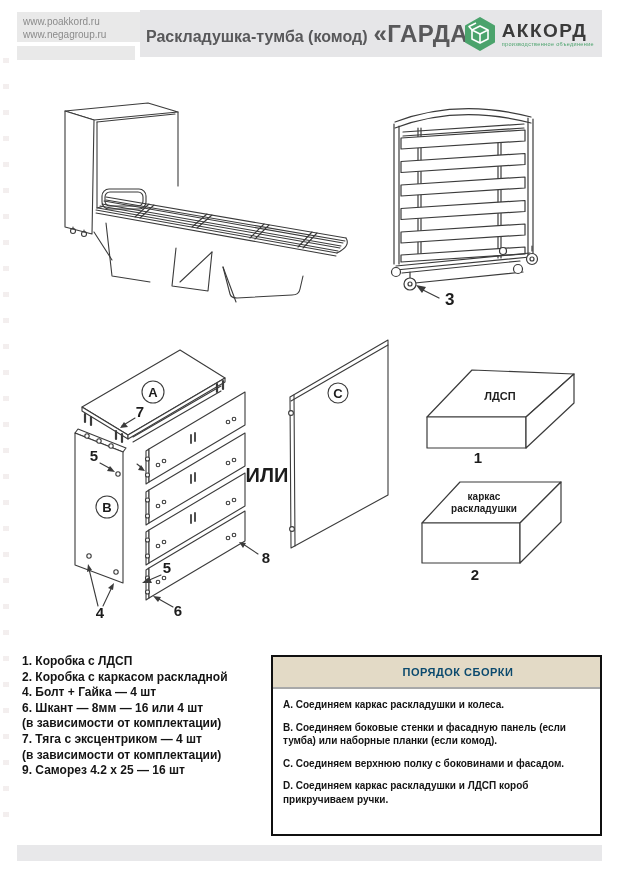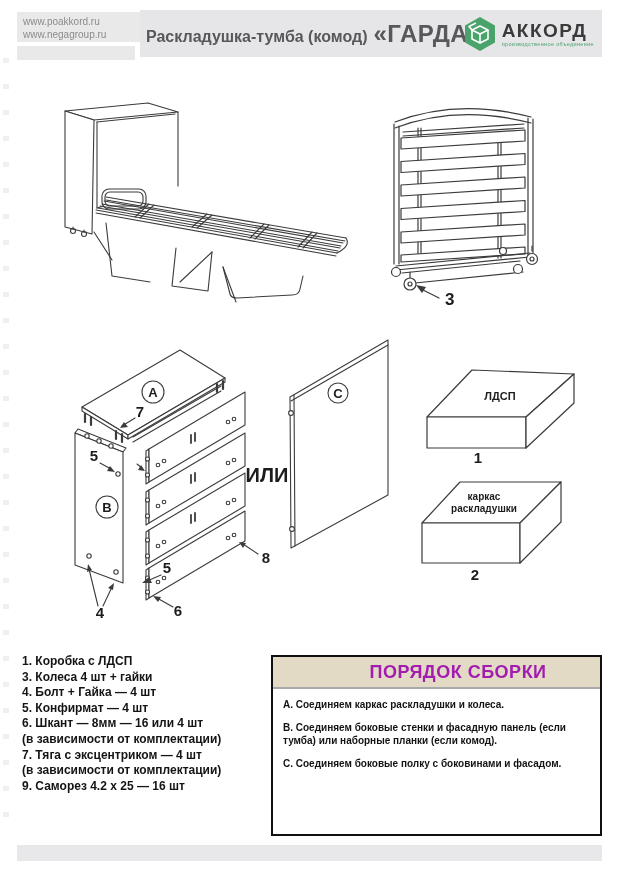--- a/index.html
+++ b/index.html
@@ -29,21 +29,21 @@
   .d-boxes{position:absolute;left:420px;top:360px;}
   
   .parts{position:absolute;left:22px;top:654px;width:252px;font-size:12px;font-weight:bold;
          color:#141414;line-height:15.6px;}
   .parts div{white-space:nowrap;}
   
   .assembly{position:absolute;left:271px;top:655px;width:331px;height:181px;background:#fff;
             border:2.5px solid #101010;box-sizing:border-box;}
   .assembly-header{height:30px;background:#e3dac6;border-bottom:2px solid #a9a9a9;
             display:flex;align-items:center;justify-content:center;
-            font-size:18px;font-weight:bold;letter-spacing:0.5px;color:#a21caf;padding-left:43px;}
+            font-size:11px;font-weight:bold;letter-spacing:0.5px;color:#0c4a6e;padding-left:43px;}
   .assembly-body{padding:9px 10px 0 10px;font-size:10px;font-weight:bold;color:#141414;line-height:13.5px;}
   .assembly-body .step{margin-bottom:9px;}
   .bottom-bar{position:absolute;left:17px;top:845px;width:585px;height:16px;background:#e8e8ea;}
 </style>
 </head>
 <body>
 
 <div class="page">
 
   <div class="edge-marks"></div>
@@ -303,34 +303,34 @@
       <text x="80" y="40" font-size="11">ЛДСП</text>
       <text x="58" y="103" font-size="15">1</text>
       <text x="64" y="140" font-size="10">каркас</text>
       <text x="64" y="152" font-size="10">раскладушки</text>
       <text x="55" y="220" font-size="15">2</text>
     </g>
   </svg>
 
   <div class="parts">
     <div>1. Коробка с ЛДСП</div>
-    <div>3. Колеса 4 шт + гайки</div>
+    <div>2. Коробка с каркасом раскладной</div>
     <div>4. Болт + Гайка  — 4 шт</div>
-    <div>5. Конфирмат  — 4 шт</div>
     <div>6. Шкант — 8мм — 16 или 4 шт</div>
     <div>(в зависимости от комплектации)</div>
     <div>7. Тяга с эксцентриком — 4 шт</div>
     <div>(в зависимости от комплектации)</div>
     <div>9. Саморез 4.2 х 25  — 16 шт</div>
   </div>
 
   <div class="assembly">
     <div class="assembly-header">ПОРЯДОК СБОРКИ</div>
     <div class="assembly-body">
       <div class="step">A. Соединяем каркас раскладушки и колеса.</div>
       <div class="step">B. Соединяем боковые стенки и фасадную панель (если тумба) или наборные планки (если комод).</div>
-      <div class="step">C. Соединяем боковые полку с боковинами и фасадом.</div>
+      <div class="step">C. Соединяем верхнюю полку с боковинами и фасадом.</div>
+      <div class="step">D. Соединяем каркас раскладушки и ЛДСП короб прикручиваем ручки.</div>
     </div>
   </div>
 
   <div class="bottom-bar"></div>
 
 </div>
 
 </body></html>

